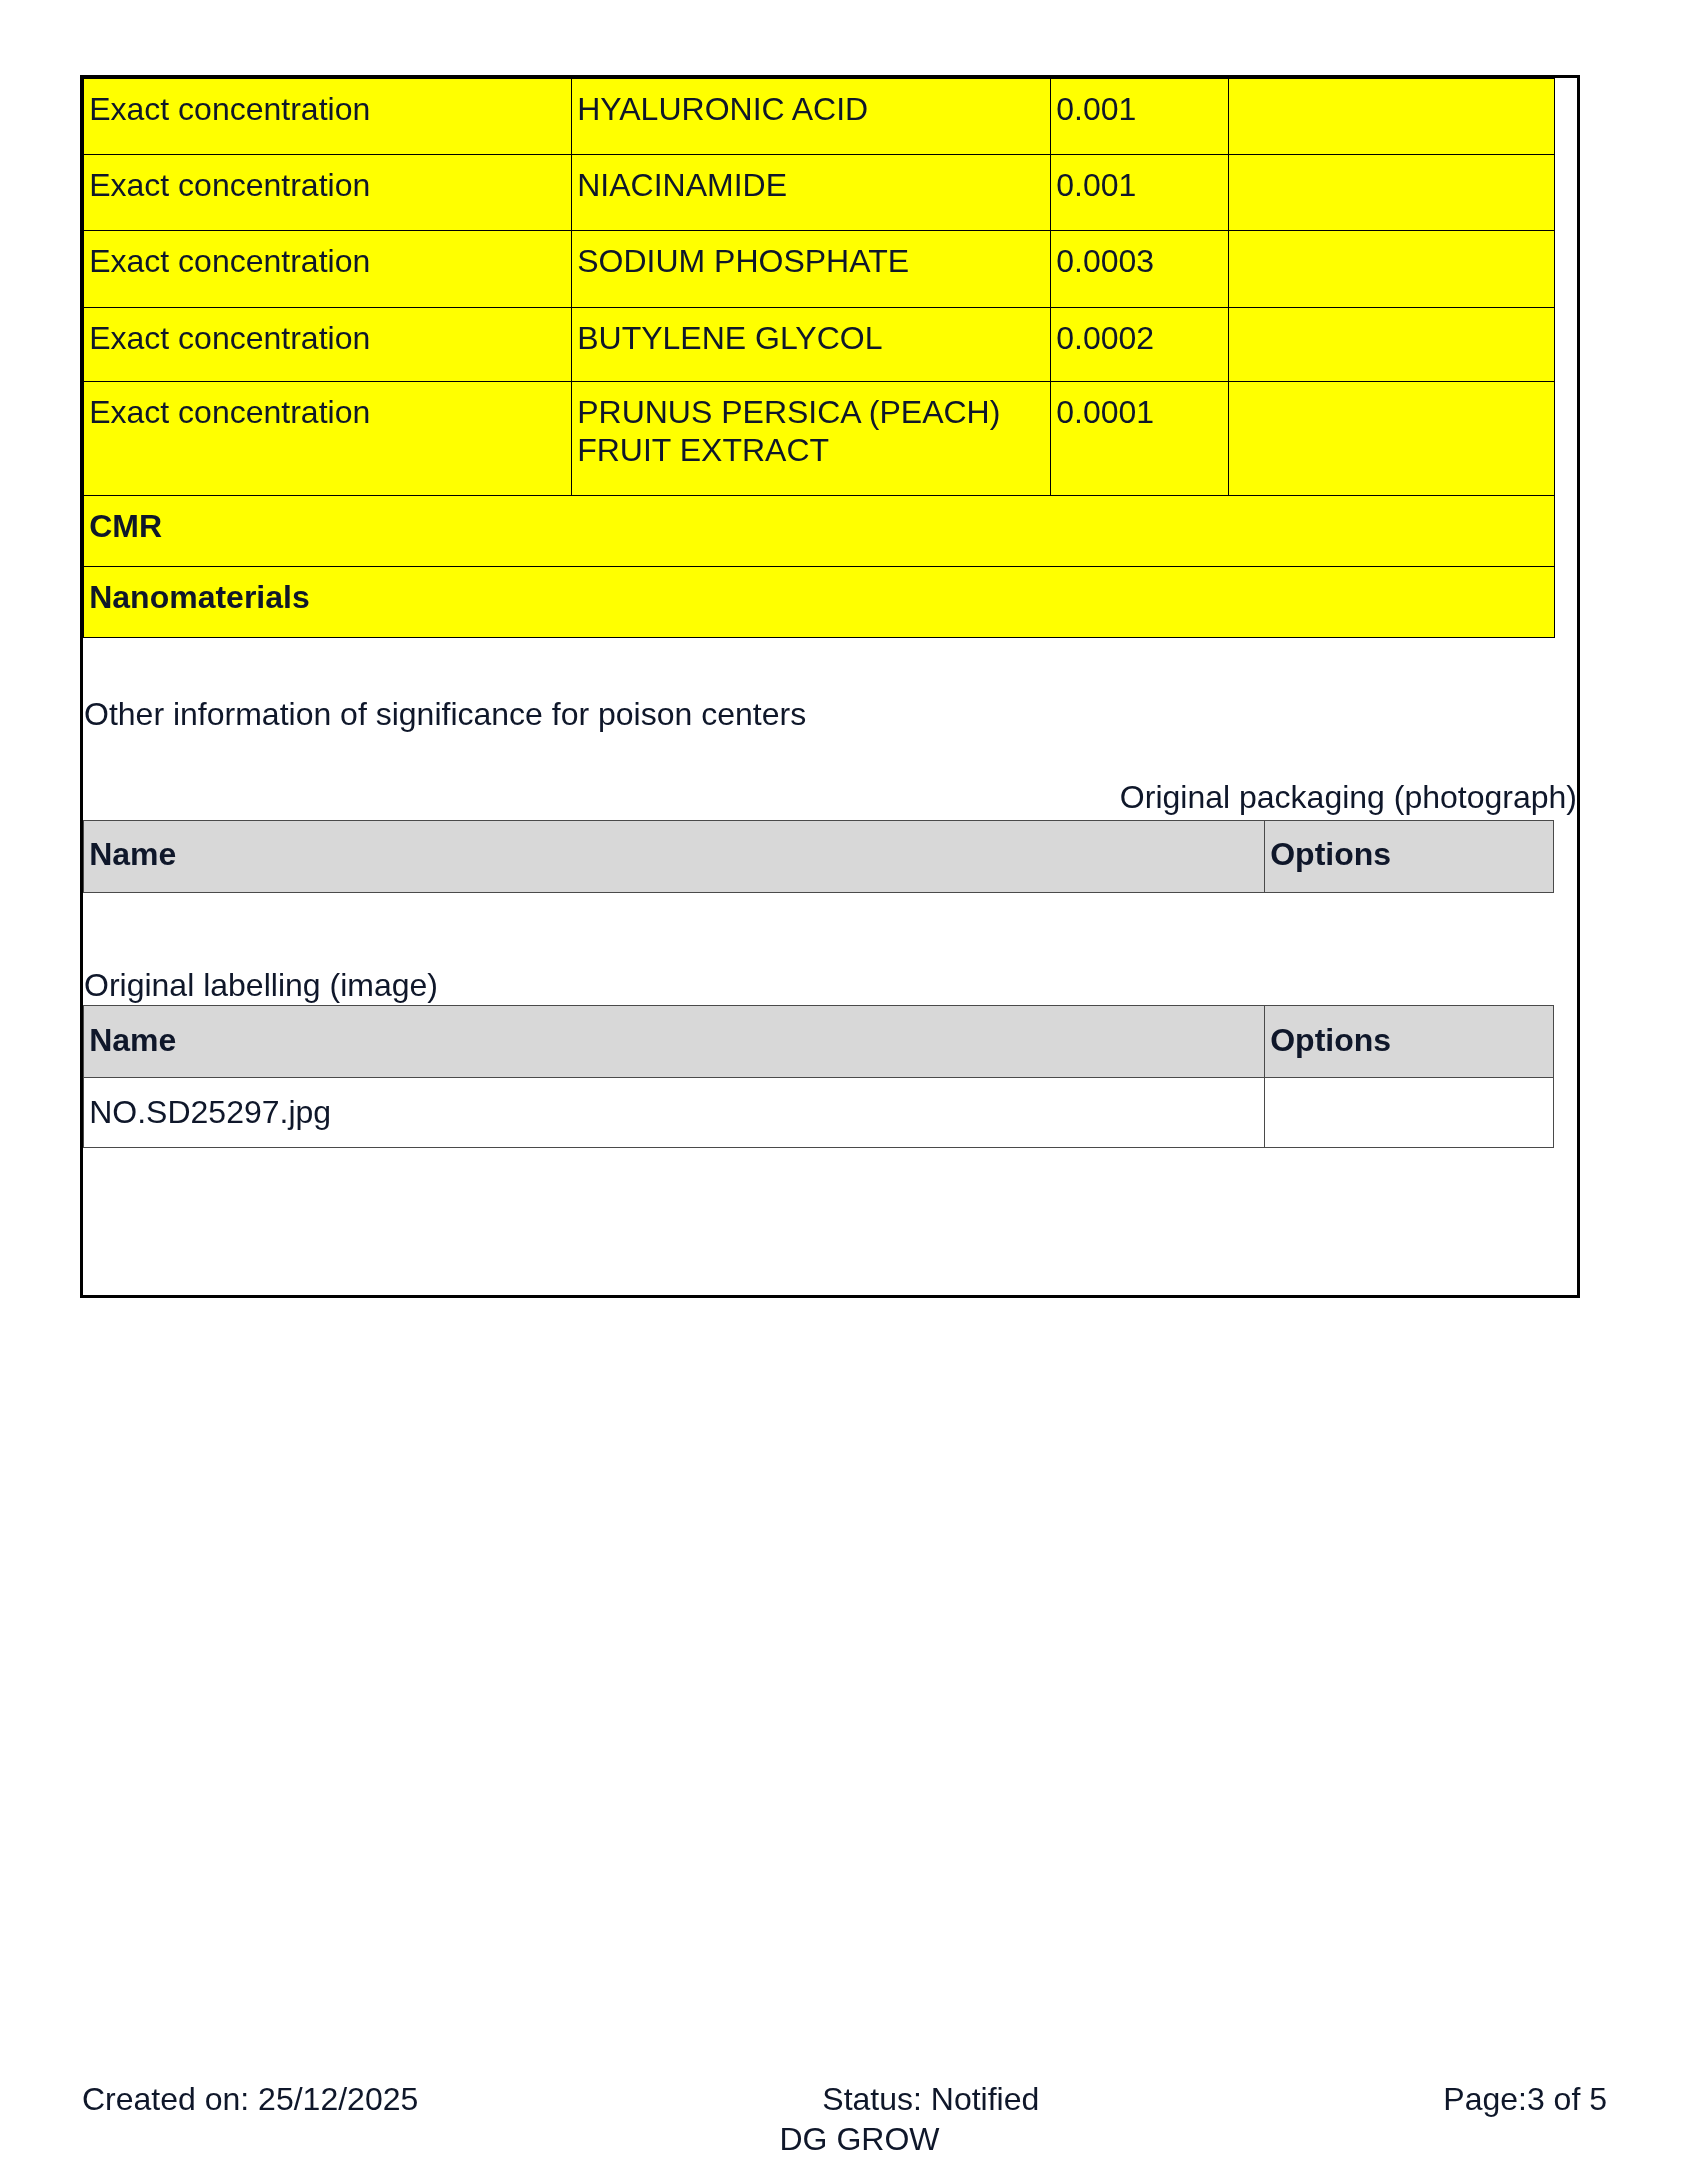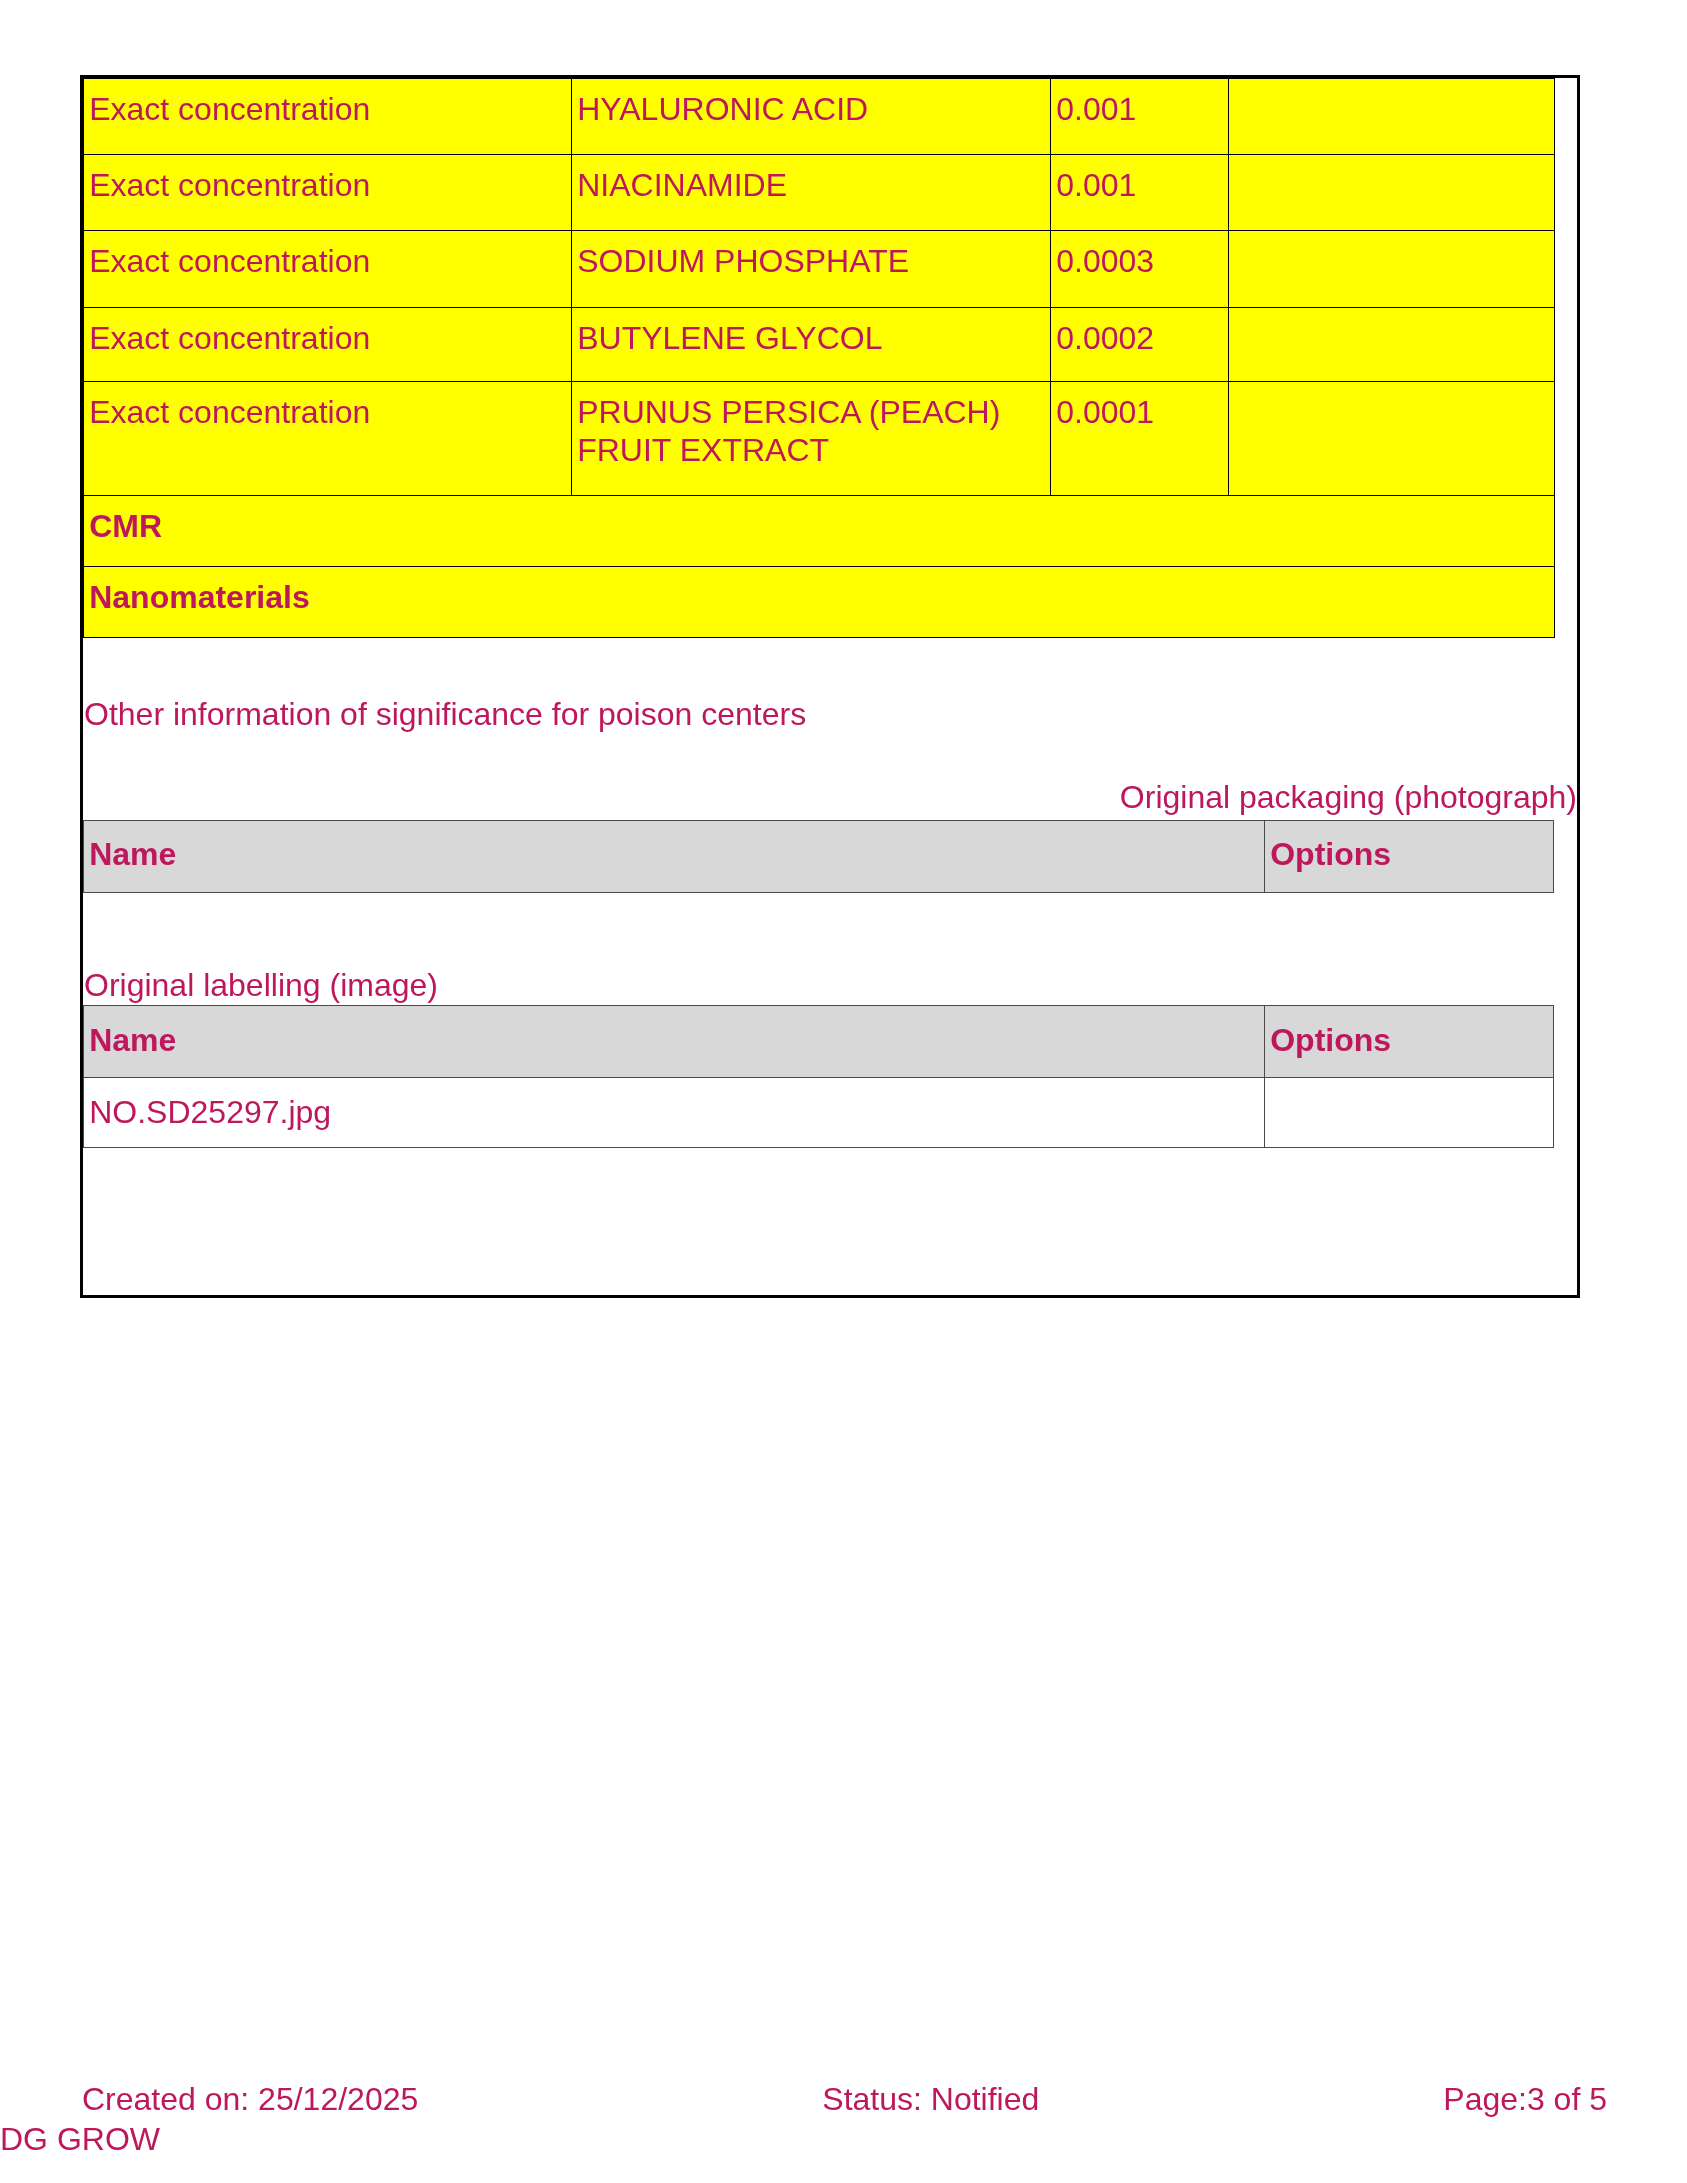--- a/index.html
+++ b/index.html
@@ -3,21 +3,21 @@
 <meta charset="utf-8">
 <style>
   html, body { margin: 0; padding: 0; background: #ffffff; }
   .page {
     position: relative;
     width: 1687px;
     height: 2183px;
     background: #ffffff;
     font-family: "Liberation Sans", sans-serif;
     font-size: 32px;
-    color: #be185d;
+    color: #0f172a;
     overflow: hidden;
   }
   .content-box {
     position: absolute;
     left: 80px;
     top: 75px;
     width: 1500px;
     height: 1223px;
     border: 3.1px solid #000000;
     box-sizing: border-box;
@@ -85,21 +85,23 @@
     display: flex;
     justify-content: space-between;
     align-items: baseline;
     line-height: 36px;
   }
   .footer-center {
     position: absolute;
     left: 0;
     right: 16px;
     top: 2121px;
+    text-align: center;
     line-height: 36px;
+    padding-left: 48px;
   }
 </style>
 </head>
 <body>
 
 <div class="page">
 
   <div class="content-box">
 
     <table class="ing-table">

